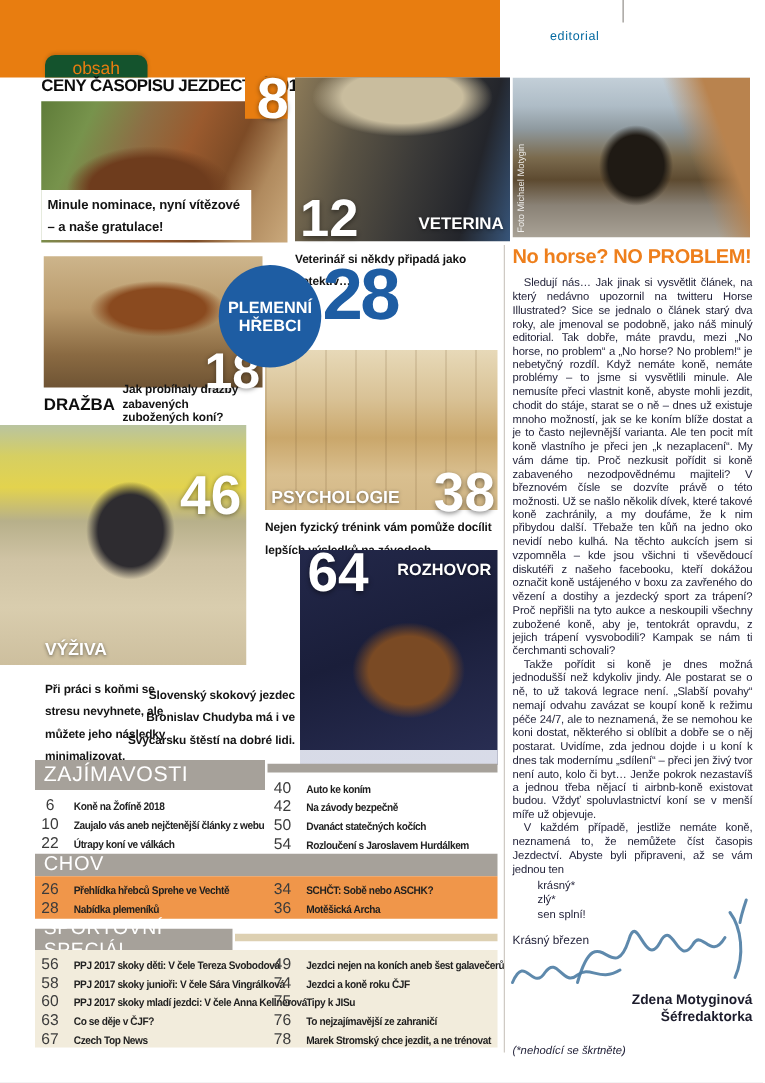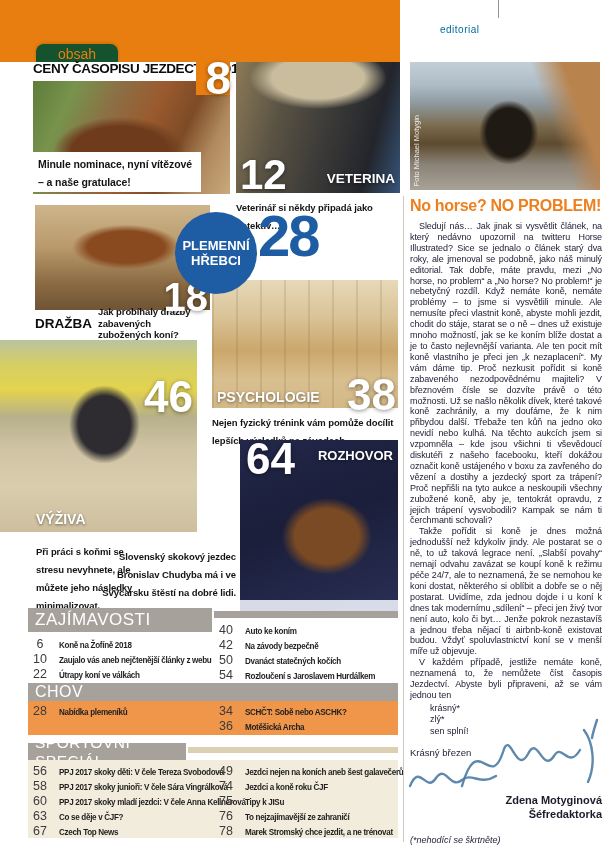--- a/index.html
+++ b/index.html
@@ -24,21 +24,21 @@
   .headline{position:absolute;left:33px;top:61px;width:200px;font-size:13.5px;font-weight:bold;
             color:#0d0d0d;letter-spacing:-.4px;white-space:nowrap;}
   .orange-sq{position:absolute;left:196px;top:61px;width:34px;height:34px;background:#e87d10;z-index:3;}
   #photo1{left:33px;top:81px;width:197px;height:113px;}
   #photo1 .fill{background:
      radial-gradient(ellipse 58% 52% at 44% 62%,#6e3c1d 0 42%,rgba(0,0,0,0) 58%),
      linear-gradient(115deg,#5f7c39 0%,#77934c 18%,#8c6f45 36%,#9a5a2e 54%,#7d4b26 70%,#b08a5e 84%,#caa97c 100%);}
   #photo1 .num{top:-22px;right:-1px;font-size:46px;}
   .cap-box{position:absolute;left:0;bottom:2px;background:#fff;padding:2px 5px;width:158px;z-index:4;}
   .cap-box .cap{font-size:10.5px;line-height:12.5px;}
-  #photo2{left:236px;top:62px;width:128px;height:131px;padding-left:36px;}
+  #photo2{left:236px;top:62px;width:172px;height:131px;}
   #photo2 .fill{background:
      radial-gradient(ellipse 70% 40% at 50% 12%,#c9bd9e 0 40%,rgba(0,0,0,0) 60%),
      linear-gradient(105deg,#8c7a58 0%,#5a5344 28%,#3b3a38 55%,#23252b 80%,#37557a 100%);}
   #photo2 .num{left:4px;bottom:0;font-size:42px;}
   #photo2 .plabel{right:5px;bottom:7px;font-size:13.5px;}
   #cap2{position:absolute;left:236px;top:197px;width:166px;}
   #photo3{left:35px;top:205px;width:151px;height:105px;padding-left:24px;}
   #photo3 .fill{background:
      radial-gradient(ellipse 55% 38% at 52% 40%,#8a4a1f 0 40%,rgba(0,0,0,0) 56%),
      linear-gradient(180deg,#cdb58b 0%,#b99a6c 40%,#8a6a42 75%,#6f5434 100%);}
@@ -221,20 +221,24 @@
         <span class="toc-title">Rozloučení s Jaroslavem Hurdálkem</span>
       </div>
     </div>
 
   <div class="secbar" style="left:28px;top:683px;width:370px;height:18px;font-size:16px;">
     <span>CHOV</span>
   </div>
   <div class="orangeband"></div>
   <div class="toc-col" style="left:28px;top:704px;width:182px;">
 
+      <div class="toc-row">
+        <span class="toc-num">26</span>
+        <span class="toc-title">Přehlídka hřebců Sprehe ve Vechtě</span>
+      </div>
 
       <div class="toc-row">
         <span class="toc-num">28</span>
         <span class="toc-title">Nabídka plemeníků</span>
       </div>
     </div>
   <div class="toc-col" style="left:214px;top:704px;width:184px;">
 
       <div class="toc-row">
         <span class="toc-num">34</span>

